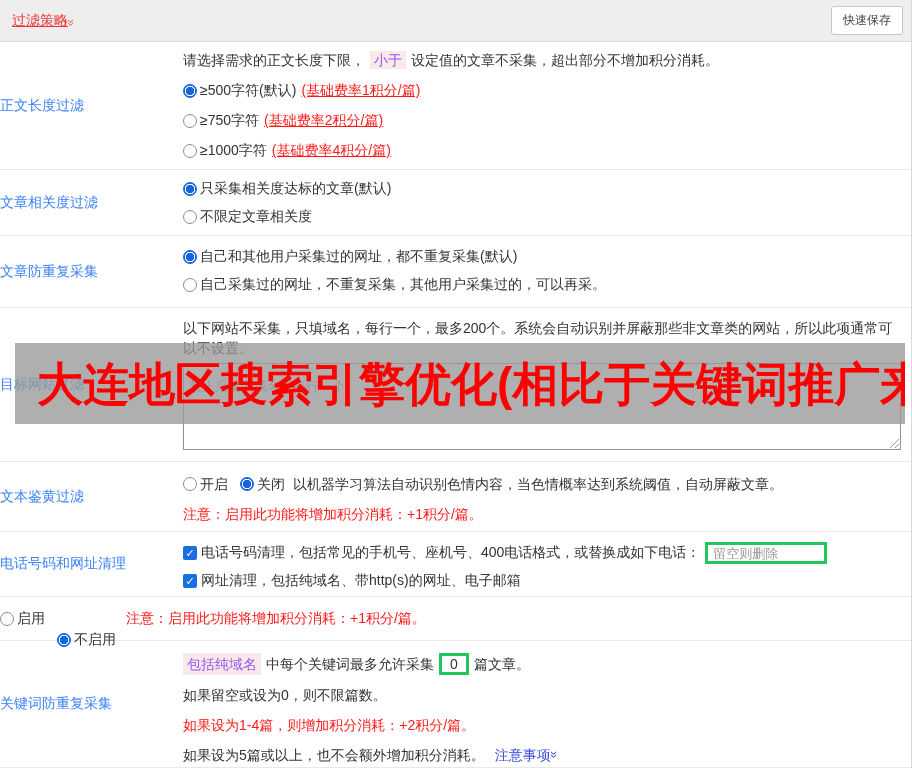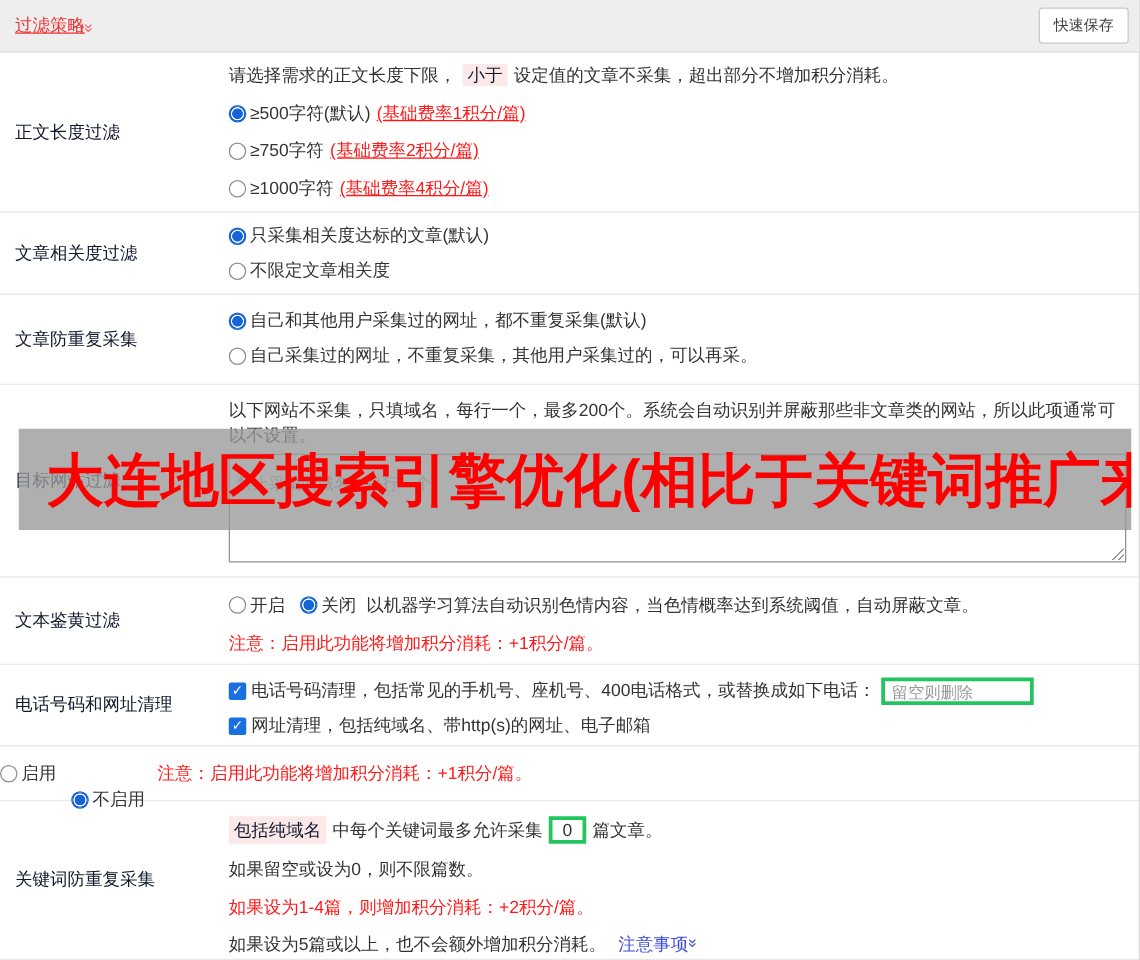--- a/index.html
+++ b/index.html
@@ -25,31 +25,31 @@
   .title .chev { color:#e66; }
   .save-btn {
     background:#fff; border:1px solid #c8c8c8; border-radius:3px;
     font-size:12px; color:#444; padding: 5px 11px; cursor:pointer;
     font-family: inherit;
   }
   
   .row { display:flex; border-bottom:1px solid #e8e8e8; }
   .row:last-child { border-bottom:none; }
   .row-label {
-    width: 183px; flex:none; padding-left:12px;
+    width: 183px; flex:none; 
     display:flex; align-items:center;
-    color:#0f172a;
+    color:#3b82f6;
   }
   .row-content { flex:1; padding: 0 8px 0 0; }
   .r1 { height:128px; } .r2 { height:66px; } .r3 { height:72px; }
   .r4 { height:154px; } .r5 { height:70px; } .r6 { height:65px; }
   .r7 { height:44px; } .r8 { height:127px; }
   .line { line-height:20px; }
   
-  .tag { color:#0f172a; background:#fbe9e9; padding:1px 4px; margin:0 5px; }
+  .tag { color:#8b5cf6; background:#fbe9e9; padding:1px 4px; margin:0 5px; }
   .red { color:#ff1a1a; }
   .fee { color:#ff1a1a; text-decoration: underline; margin-left:5px; }
   
   .opt { display:flex; align-items:center; cursor:pointer; }
   .radio {
     width:14px; height:14px; border-radius:50%;
     border:1px solid #8e8e8e; background:#fff; flex:none; margin-right:3px;
   }
   .radio.checked {
     border:1px solid #1565d8;

